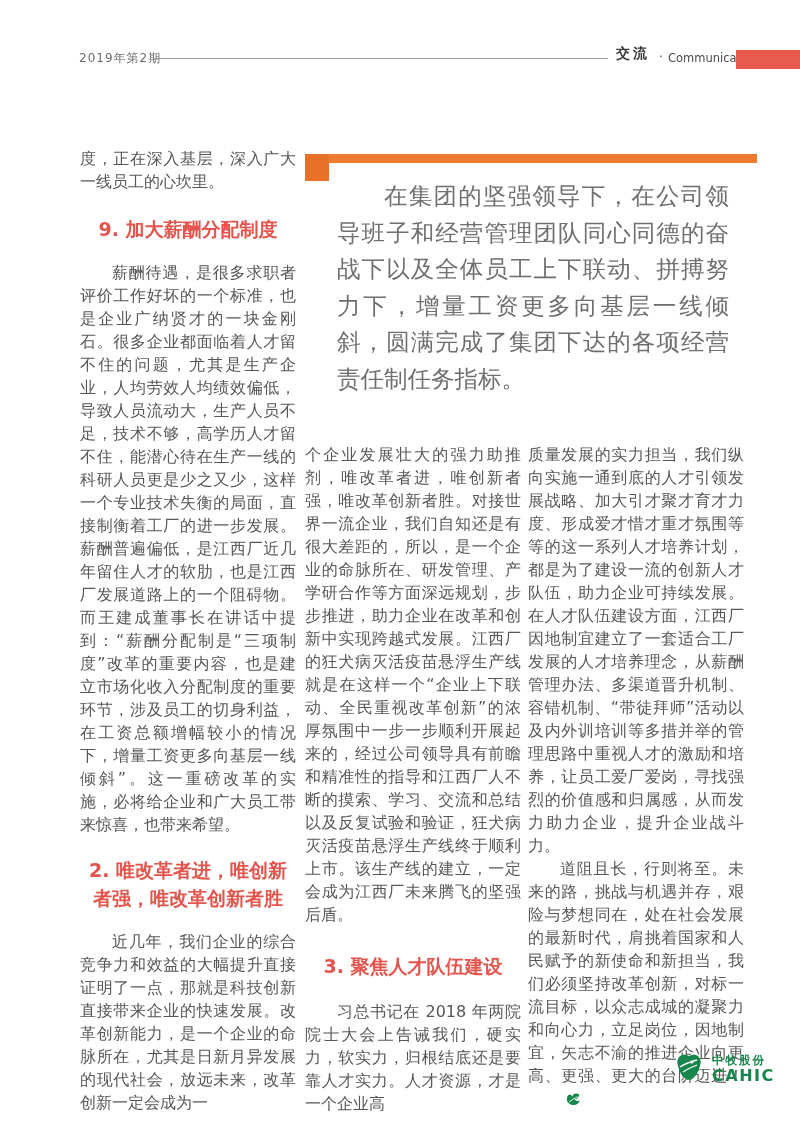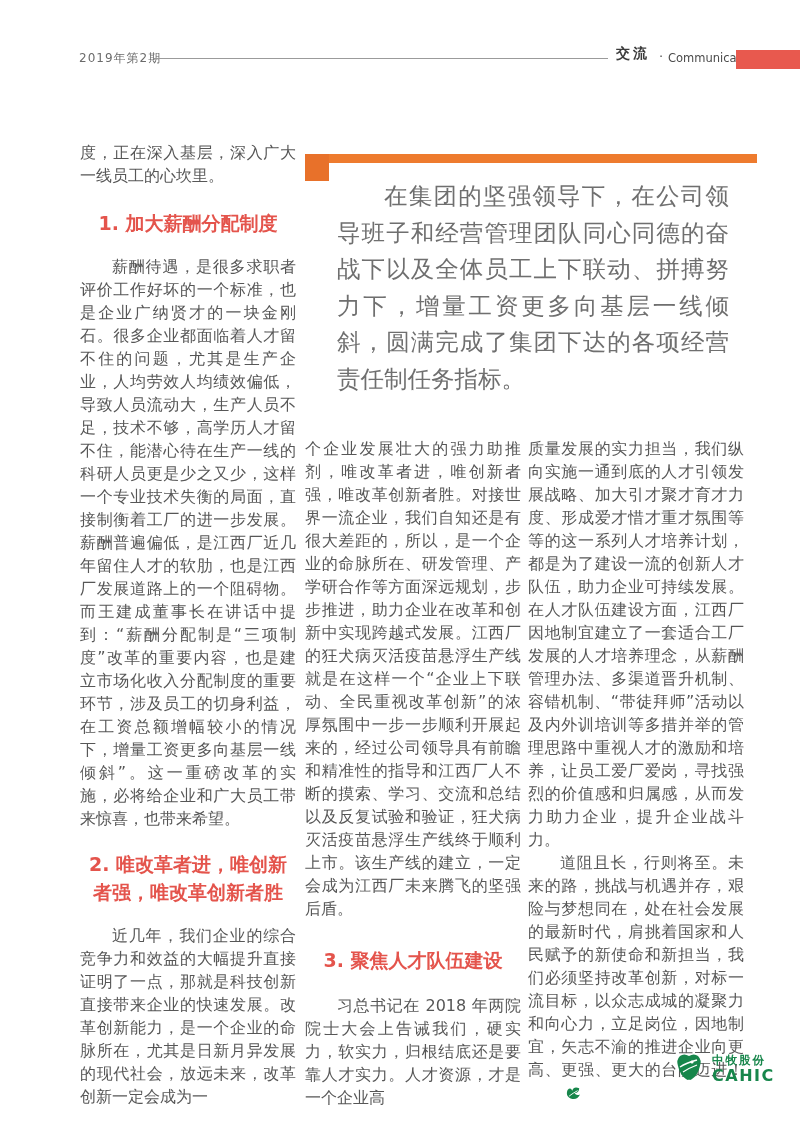--- a/index.html
+++ b/index.html
@@ -40,21 +40,21 @@
   .quote {
     position:absolute; left:337px; top:178px; width:392px;
     font-size:23.5px; line-height:36.5px; color:#6F6F6F;
     text-align:justify; text-justify:inter-character; text-indent:2em;
   }
 
   
   .col {
     position:absolute; width:216px;
     font-size:16px; line-height:23px; color:#575757;
-    text-align:justify; text-justify:inter-character;
+    text-align:justify; text-justify:inter-character;margin-top:6px;
   }
   .col-left  { left:80px;  top:141px; }
   .col-mid   { left:305px; top:437px; }
   .col-right { left:528px; top:437px; }
   .col p { margin:0; }
   .col p.indent { text-indent:2em; }
   .col-heading {
     color:#E4544C; font-size:19px; line-height:28px; font-weight:bold;
     text-align:center; text-indent:0;
   }
@@ -84,21 +84,21 @@
   <span class="sec-dot">·</span>
   <span class="sec-en">Communication</span>
   <span class="header-bar"></span>
 
   <span class="quote-square"></span>
   <span class="quote-bar"></span>
   <div class="quote">在集团的坚强领导下，在公司领导班子和经营管理团队同心同德的奋战下以及全体员工上下联动、拼搏努力下，增量工资更多向基层一线倾斜，圆满完成了集团下达的各项经营责任制任务指标。</div>
 
   <div class="col col-left">
     <p>度，正在深入基层，深入广大一线员工的心坎里。</p>
-    <h2 class="col-heading h-first">1. 加大薪酬分配制度</h2>
+    <h2 class="col-heading h-first">9. 加大薪酬分配制度</h2>
     <p class="indent">薪酬待遇，是很多求职者评价工作好坏的一个标准，也是企业广纳贤才的一块金刚石。很多企业都面临着人才留不住的问题，尤其是生产企业，人均劳效人均绩效偏低，导致人员流动大，生产人员不足，技术不够，高学历人才留不住，能潜心待在生产一线的科研人员更是少之又少，这样一个专业技术失衡的局面，直接制衡着工厂的进一步发展。薪酬普遍偏低，是江西厂近几年留住人才的软肋，也是江西厂发展道路上的一个阻碍物。而王建成董事长在讲话中提到：“薪酬分配制是“三项制度”改革的重要内容，也是建立市场化收入分配制度的重要环节，涉及员工的切身利益，在工资总额增幅较小的情况下，增量工资更多向基层一线倾斜”。这一重磅改革的实施，必将给企业和广大员工带来惊喜，也带来希望。</p>
     <h2 class="col-heading h-second">2. 唯改革者进，唯创新者强，唯改革创新者胜</h2>
     <p class="indent">近几年，我们企业的综合竞争力和效益的大幅提升直接证明了一点，那就是科技创新直接带来企业的快速发展。改革创新能力，是一个企业的命脉所在，尤其是日新月异发展的现代社会，放远未来，改革创新一定会成为一</p>
   </div>
 
   <div class="col col-mid">
     <p>个企业发展壮大的强力助推剂，唯改革者进，唯创新者强，唯改革创新者胜。对接世界一流企业，我们自知还是有很大差距的，所以，是一个企业的命脉所在、研发管理、产学研合作等方面深远规划，步步推进，助力企业在改革和创新中实现跨越式发展。江西厂的狂犬病灭活疫苗悬浮生产线就是在这样一个“企业上下联动、全民重视改革创新”的浓厚氛围中一步一步顺利开展起来的，经过公司领导具有前瞻和精准性的指导和江西厂人不断的摸索、学习、交流和总结以及反复试验和验证，狂犬病灭活疫苗悬浮生产线终于顺利上市。该生产线的建立，一定会成为江西厂未来腾飞的坚强后盾。</p>
     <h2 class="col-heading h-third">3. 聚焦人才队伍建设</h2>
     <p class="indent">习总书记在 2018 年两院院士大会上告诫我们，硬实力，软实力，归根结底还是要靠人才实力。人才资源，才是一个企业高</p>
   </div>

